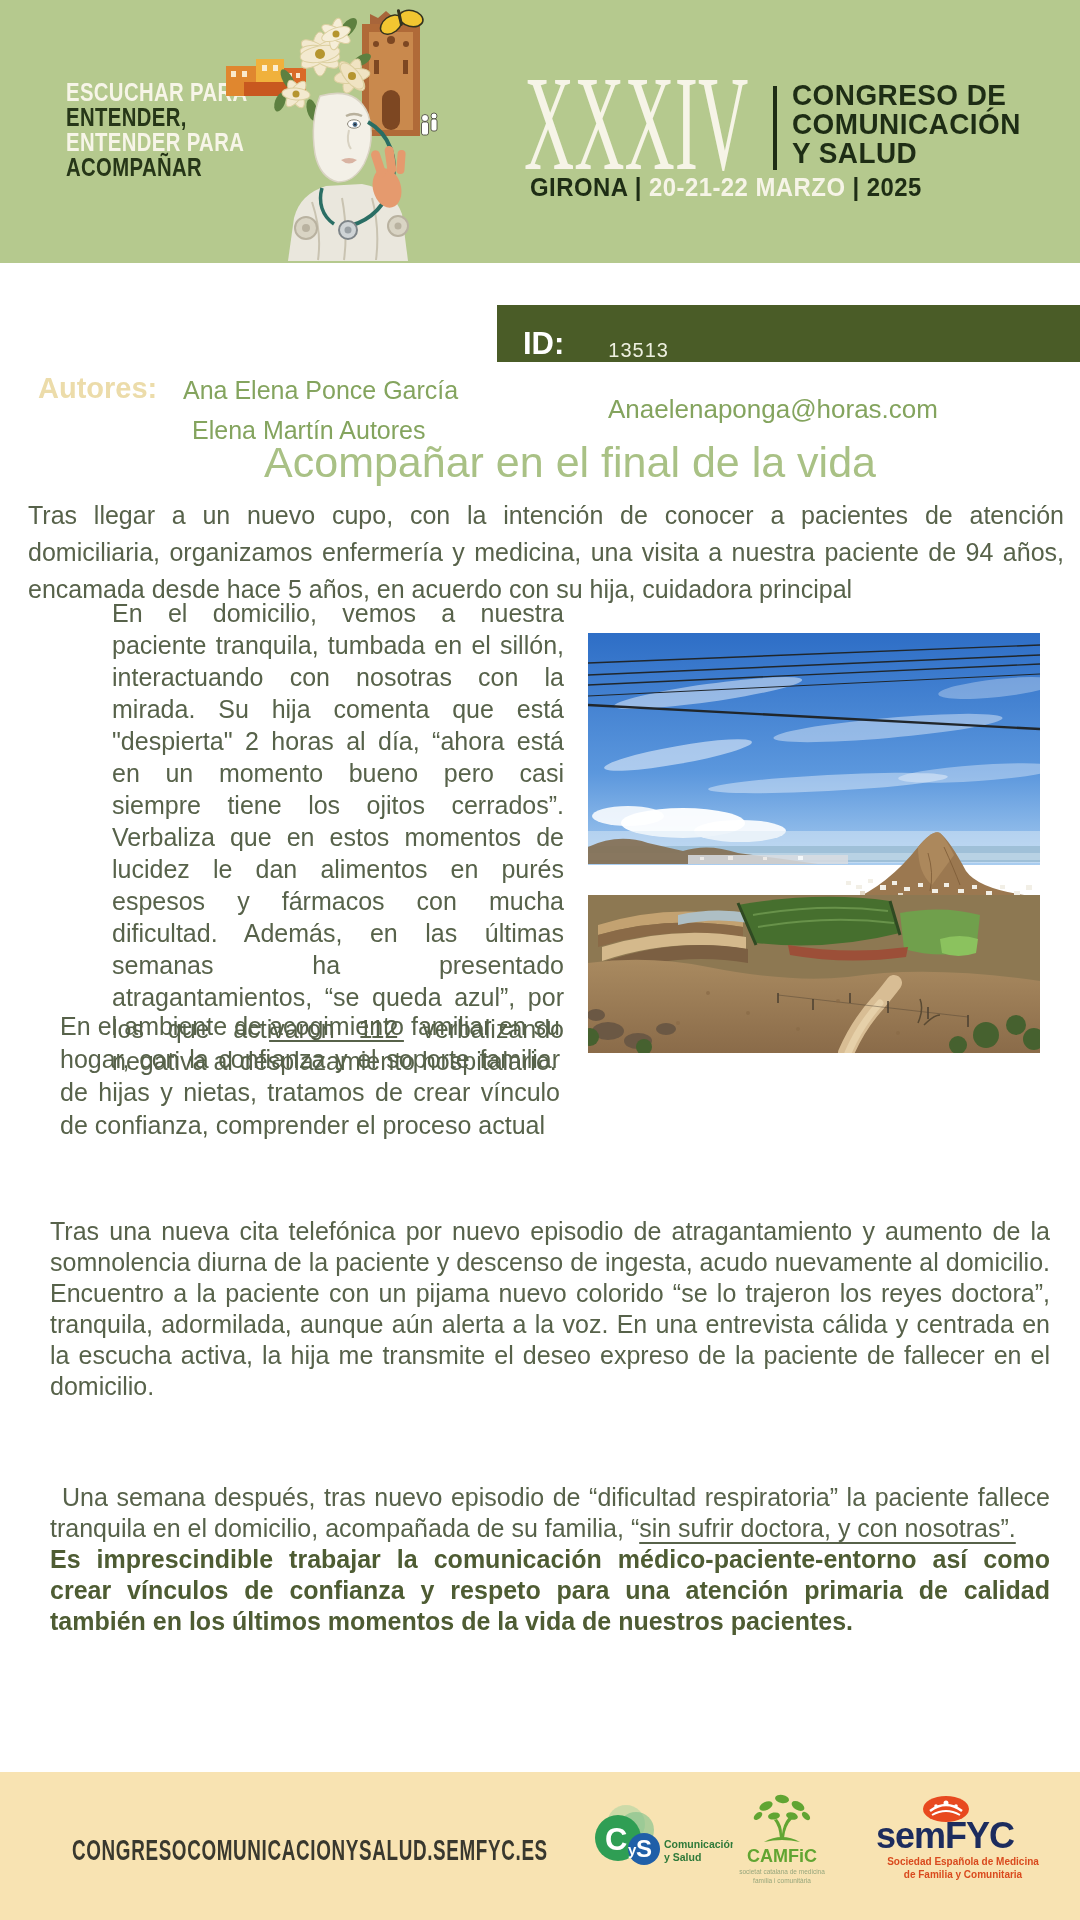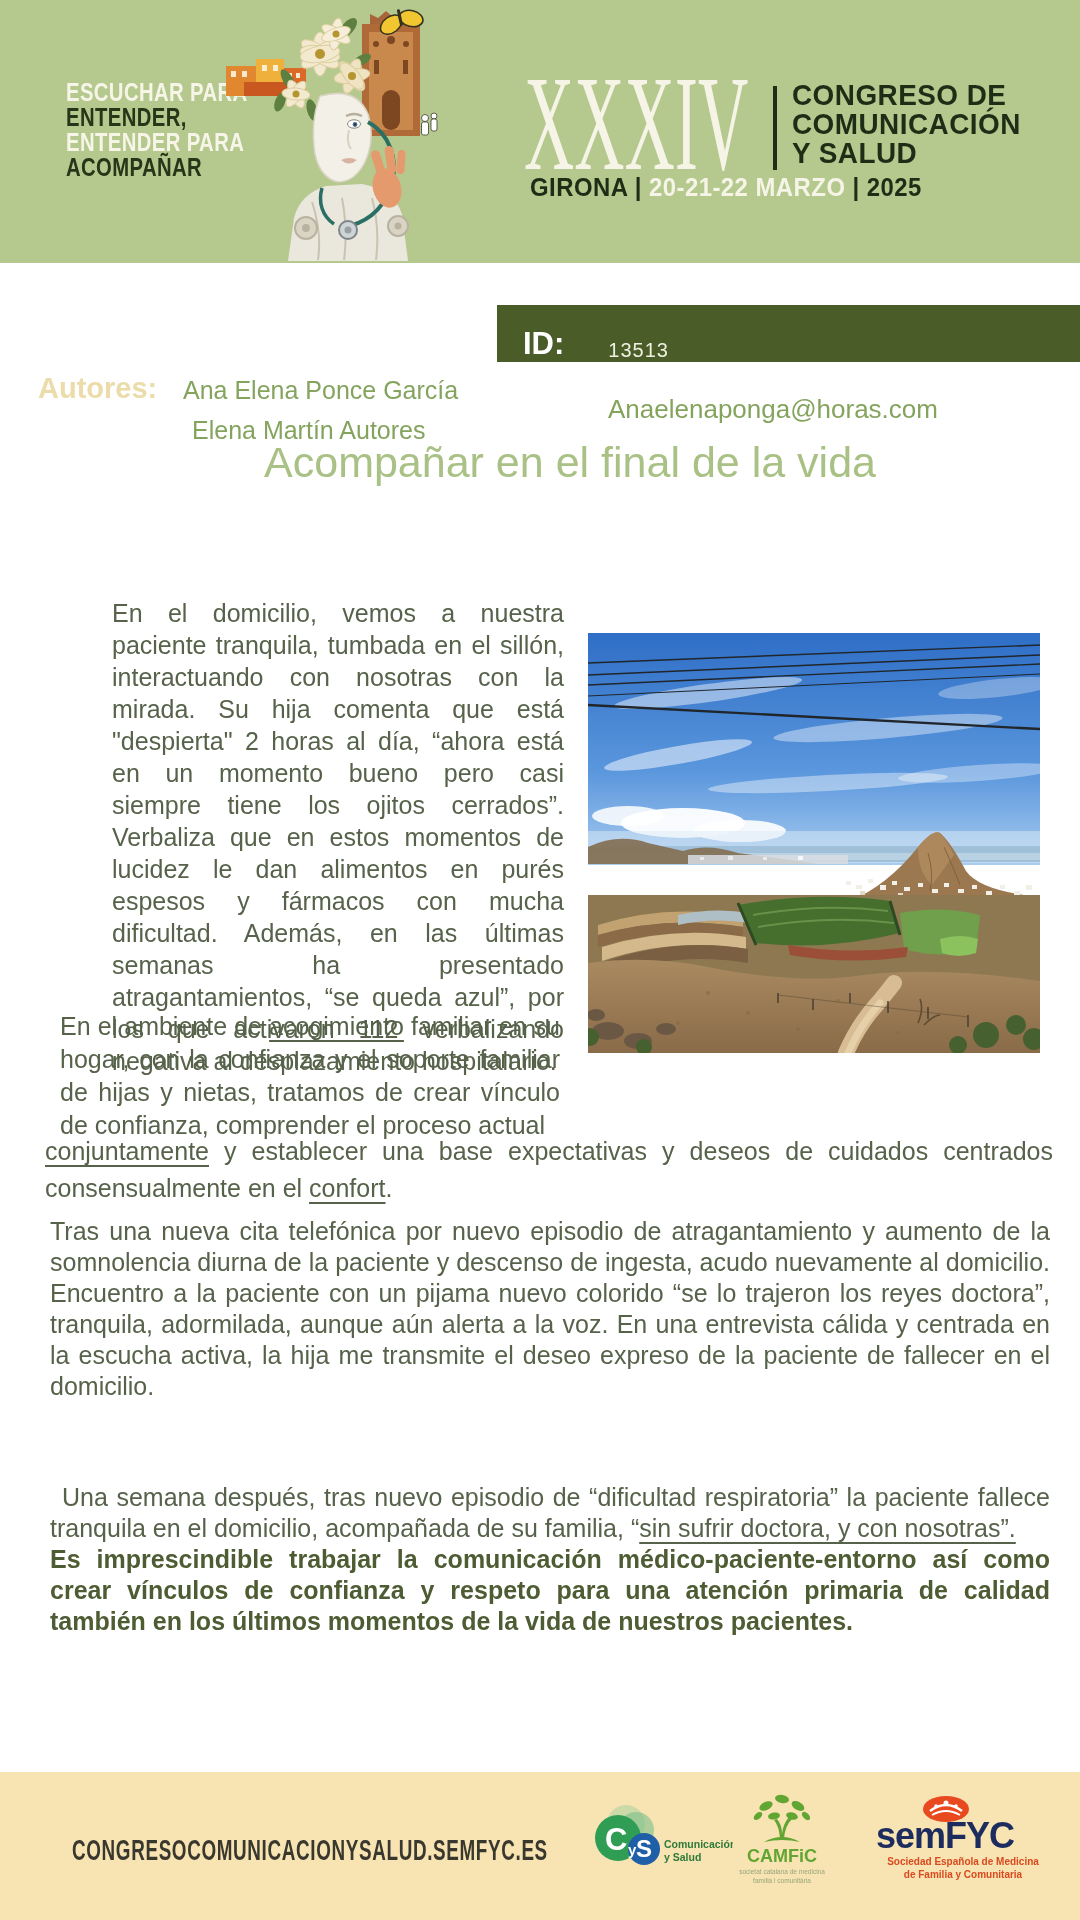--- a/index.html
+++ b/index.html
@@ -196,20 +196,21 @@
     <span class="idvalue">13513</span>
   </div>
 
   <div class="authors-label">Autores:</div>
   <div class="author name1">Ana Elena Ponce García</div>
   <div class="author name2">Elena Martín Autores</div>
   <div class="email">Anaelenaponga@horas.com</div>
 
   <h1 class="title">Acompañar en el final de la vida</h1>
 
+  <p class="p p1">Tras llegar a un nuevo cupo, con la intención de conocer a pacientes de atención domiciliaria, organizamos enfermería y medicina, una visita a nuestra paciente de 94 años, encamada desde hace 5 años, en acuerdo con su hija, cuidadora principal</p>
 
   <p class="p p2">En el domicilio, vemos a nuestra paciente tranquila, tumbada en el sillón, interactuando con nosotras con la mirada. Su hija comenta que está "despierta" 2 horas al día, “ahora está en un momento bueno pero casi siempre tiene los ojitos cerrados”. Verbaliza que en estos momentos de lucidez le dan alimentos en purés espesos y fármacos con mucha dificultad. Además, en las últimas semanas ha presentado atragantamientos, “se queda azul”, por los que activaron 112 verbalizando negativa al desplazamiento hospitalario.</p>
 
   <svg class="photo" width="452" height="420" viewBox="0 0 452 420">
     <defs>
       <linearGradient id="sky" x1="0" y1="0" x2="0" y2="1">
         <stop offset="0" stop-color="#2e6ec6"></stop>
           <stop offset="0.6" stop-color="#5b97dd"></stop>
         <stop offset="1" stop-color="#a9cdf0"></stop>
       </linearGradient>
@@ -328,21 +329,20 @@
           <circle cx="210" cy="396" r="2"></circle>
         <circle cx="90" cy="390" r="2"></circle>
           <circle cx="310" cy="400" r="2"></circle>
           <circle cx="250" cy="368" r="2"></circle>
       </g>
     </g>
   </svg>
 
   <p class="p p3a"><span>En el ambiente de </span><span class="u">acogimiento</span><span> familiar en su hogar, con la confianza y el soporte familiar de hijas y nietas, tratamos de crear vínculo de confianza, comprender el proceso actual</span></p>
 
-  <p class="p p3b"><span class="u">conjuntamente</span><span> y establecer una base expectativas y deseos de cuidados centrados consensualmente en el </span><span class="u">confort</span><span>.</span></p>
 
   <div class="block45">
     <p>Tras una nueva cita telefónica por nuevo episodio de atragantamiento y aumento de la somnolencia diurna de la paciente y descenso de ingesta, acudo nuevamente al domicilio. Encuentro a la paciente con un pijama nuevo colorido “se lo trajeron los reyes doctora”, tranquila, adormilada, aunque aún alerta a la voz. En una entrevista cálida y centrada en la escucha activa, la hija me transmite el deseo expreso de la paciente de fallecer en el domicilio.</p>
   </div>
 
   <div class="block67">
     <p class="indent"><span>Una semana después, tras nuevo episodio de “dificultad respiratoria” la paciente fallece tranquila en el domicilio, acompañada de su familia, “</span><span class="u">sin sufrir doctora, y con nosotras”.</span></p>
     <p class="bold-concl">Es imprescindible trabajar la comunicación médico-paciente-entorno así como crear vínculos de confianza y respeto para una atención primaria de calidad también en los últimos momentos de la vida de nuestros pacientes.</p>
   </div>
 

